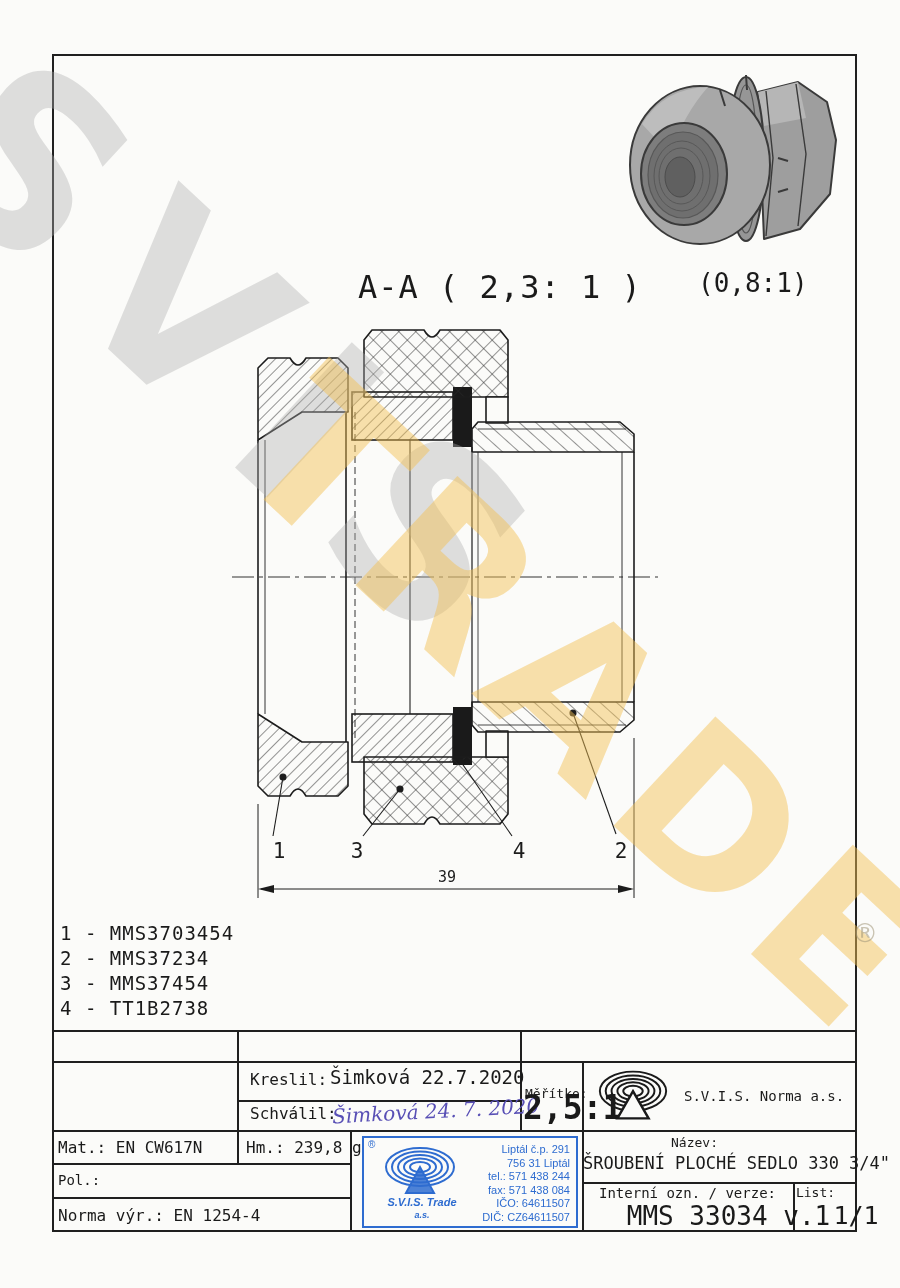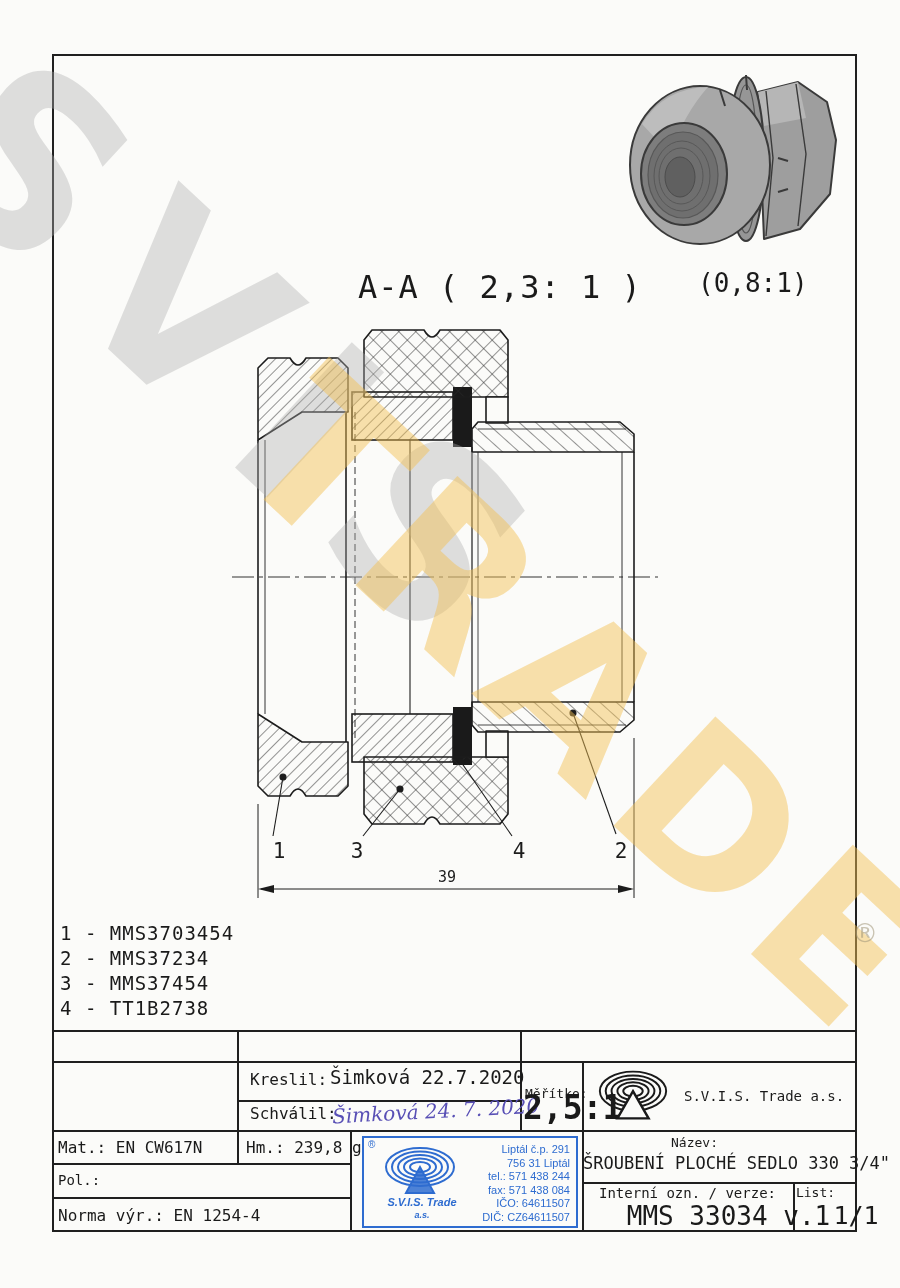--- a/index.html
+++ b/index.html
@@ -160,21 +160,21 @@
   <svg class="abs" style="left:594px;top:1064px;" width="78" height="62" viewBox="-40 -26 80 56">
     <g fill="none" stroke="#1a1a1a" stroke-width="2">
       <ellipse cx="0" cy="-2" rx="34" ry="20"></ellipse>
       <ellipse cx="0" cy="-2" rx="28" ry="16"></ellipse>
       <ellipse cx="0" cy="-2" rx="22" ry="12.5"></ellipse>
       <ellipse cx="0" cy="-2" rx="16" ry="9"></ellipse>
       <ellipse cx="0" cy="-2" rx="10" ry="5.5"></ellipse>
     </g>
     <path d="M-16,26 L0,-2 L16,26 Z" fill="#fbfbf9" stroke="#1a1a1a" stroke-width="2.5"></path>
   </svg>
-  <div class="abs cad" style="left:684px;top:1088px;font-size:14px;">S.V.I.S. Trade a.s.</div>
+  <div class="abs cad" style="left:684px;top:1088px;font-size:14px;">S.V.I.S. Norma a.s.</div>
 
   <div class="abs cad" style="left:58px;top:1138px;font-size:16px;">Mat.: EN CW617N</div>
   <div class="abs cad" style="left:246px;top:1138px;font-size:16px;">Hm.: 239,8 g</div>
   <div class="abs cad" style="left:58px;top:1172px;font-size:14px;">Pol.:</div>
   <div class="abs cad" style="left:58px;top:1206px;font-size:16px;">Norma výr.: EN 1254-4</div>
 
   <div class="abs cad ctr" style="left:582px;top:1135px;width:225px;font-size:13px;">Název:</div>
   <div class="abs cad ctr" style="left:583px;top:1153px;width:273px;font-size:17px;">ŠROUBENÍ PLOCHÉ SEDLO 330 3/4"</div>
   <div class="abs cad ctr" style="left:582px;top:1185px;width:211px;font-size:14px;">Interní ozn. / verze:</div>
   <div class="abs cad ctr" style="left:582px;top:1201px;width:211px;font-size:26px;padding-left:41px;">MMS 33034 v.1</div>

